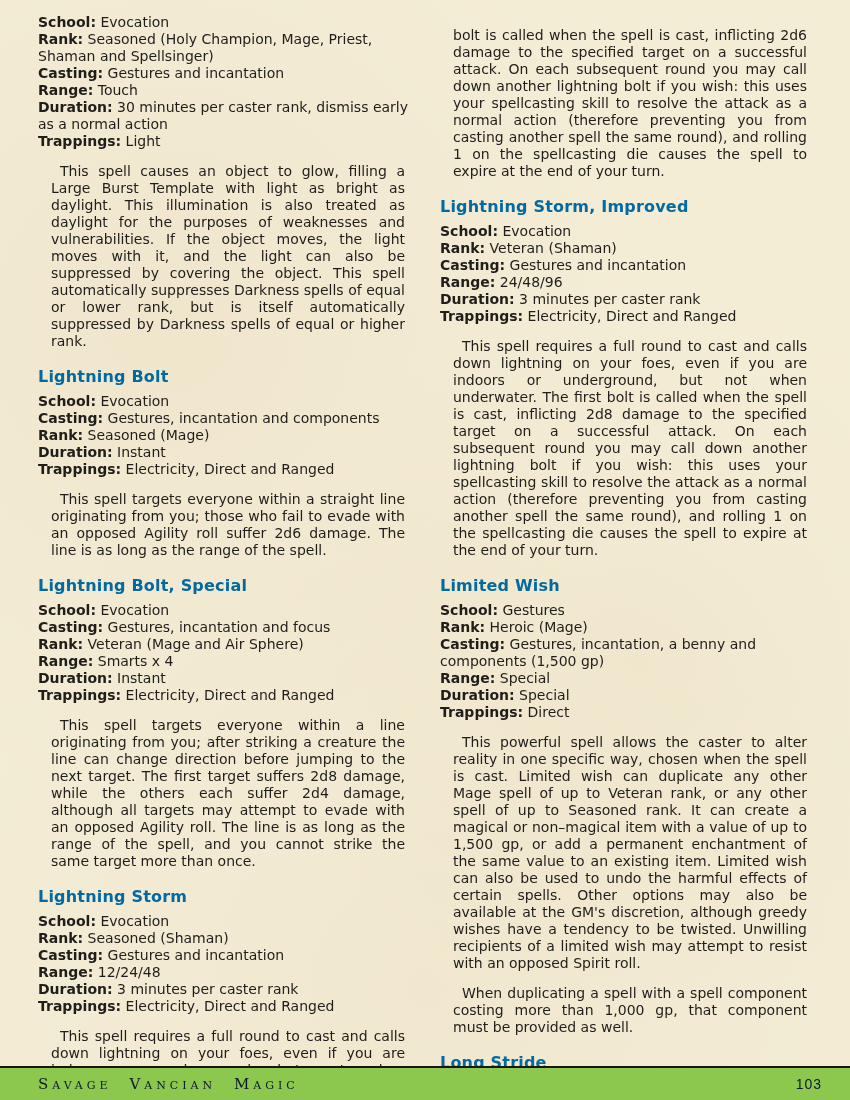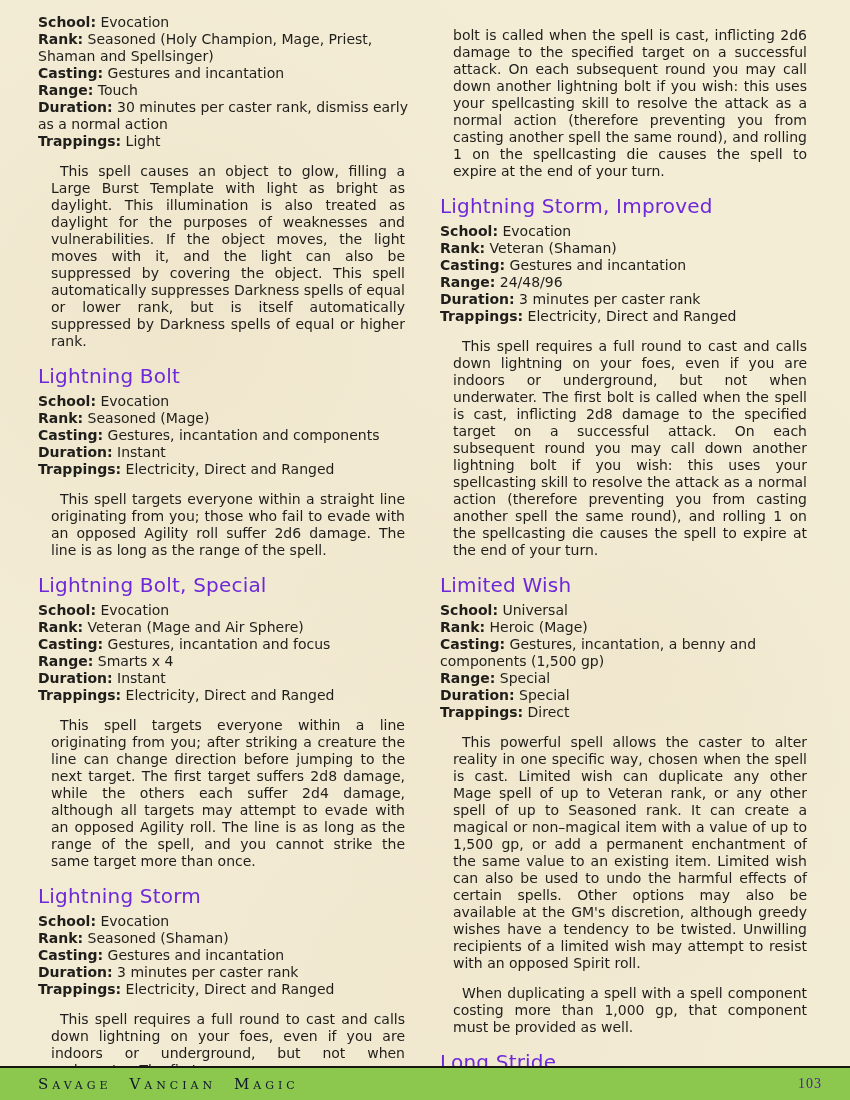--- a/index.html
+++ b/index.html
@@ -44,26 +44,26 @@
   p.body-para {
     margin: 13px;
     font-size: 14px;
     line-height: 17px;
     text-align: justify;
   }
   p.body-para.indent {
     text-indent: 9px;
   }
   h2.spell-heading {
-    font-size: 20px;
+    font-size: 16px;
     line-height: 23px;
-    font-weight: normal;
+    font-weight: bold;
     margin: 15px 0 5px 0;
     letter-spacing: 0.2px;
-    color: #6d28d9;
+    color: #0369a1;
   }
   .page-footer {
     position: absolute;
     left: 0;
     right: 0;
     bottom: 0;
     height: 34px;
     background: #8cc84e;
     border-top: 2px solid #17170f;
     display: flex;
@@ -74,74 +74,75 @@
   }
   .book-title {
     font-family: "DejaVu Serif", serif;
     font-variant: small-caps;
     font-size: 15px;
     letter-spacing: 4px;
     word-spacing: 9px;
     color: #0f172a;
   }
   .page-number {
-    font-family: Liberation Serif, serif;
+    font-family: Liberation Sans, sans-serif;
     font-size: 14px;
     letter-spacing: 1px;
-    color: #4c1d95;
+    color: #0f172a;
   }
 </style>
 </head>
 <body>
 
 <div class="page">
   <div class="columns">
     <div class="column" id="col-left">
         <div class="stat-line"><span class="stat-label">School:</span><span class="stat-value"> Evocation</span></div>
         <div class="stat-line"><span class="stat-label">Rank:</span><span class="stat-value"> Seasoned (Holy Champion, Mage, Priest, Shaman and Spellsinger)</span></div>
         <div class="stat-line"><span class="stat-label">Casting:</span><span class="stat-value"> Gestures and incantation</span></div>
         <div class="stat-line"><span class="stat-label">Range:</span><span class="stat-value"> Touch</span></div>
         <div class="stat-line"><span class="stat-label">Duration:</span><span class="stat-value"> 30 minutes per caster rank, dismiss early as a normal action</span></div>
         <div class="stat-line"><span class="stat-label">Trappings:</span><span class="stat-value"> Light</span></div>
         <p class="body-para indent">This spell causes an object to glow, filling a Large Burst Template with light as bright as daylight. This illumination is also treated as daylight for the purposes of weaknesses and vulnerabilities. If the object moves, the light moves with it, and the light can also be suppressed by covering the object. This spell automatically suppresses Darkness spells of equal or lower rank, but is itself automatically suppressed by Darkness spells of equal or higher rank.</p>
         <h2 class="spell-heading">Lightning Bolt</h2>
         <div class="stat-line"><span class="stat-label">School:</span><span class="stat-value"> Evocation</span></div>
+        <div class="stat-line"><span class="stat-label">Casting:</span><span class="stat-value"> Gestures, incantation and components</span></div>
         <div class="stat-line"><span class="stat-label">Rank:</span><span class="stat-value"> Seasoned (Mage)</span></div>
-        <div class="stat-line"><span class="stat-label">Casting:</span><span class="stat-value"> Gestures, incantation and components</span></div>
         <div class="stat-line"><span class="stat-label">Duration:</span><span class="stat-value"> Instant</span></div>
         <div class="stat-line"><span class="stat-label">Trappings:</span><span class="stat-value"> Electricity, Direct and Ranged</span></div>
         <p class="body-para indent">This spell targets everyone within a straight line originating from you; those who fail to evade with an opposed Agility roll suffer 2d6 damage. The line is as long as the range of the spell.</p>
         <h2 class="spell-heading">Lightning Bolt, Special</h2>
         <div class="stat-line"><span class="stat-label">School:</span><span class="stat-value"> Evocation</span></div>
+        <div class="stat-line"><span class="stat-label">Casting:</span><span class="stat-value"> Gestures, incantation and focus</span></div>
         <div class="stat-line"><span class="stat-label">Rank:</span><span class="stat-value"> Veteran (Mage and Air Sphere)</span></div>
-        <div class="stat-line"><span class="stat-label">Casting:</span><span class="stat-value"> Gestures, incantation and focus</span></div>
         <div class="stat-line"><span class="stat-label">Range:</span><span class="stat-value"> Smarts x 4</span></div>
         <div class="stat-line"><span class="stat-label">Duration:</span><span class="stat-value"> Instant</span></div>
         <div class="stat-line"><span class="stat-label">Trappings:</span><span class="stat-value"> Electricity, Direct and Ranged</span></div>
         <p class="body-para indent">This spell targets everyone within a line originating from you; after striking a creature the line can change direction before jumping to the next target. The first target suffers 2d8 damage, while the others each suffer 2d4 damage, although all targets may attempt to evade with an opposed Agility roll. The line is as long as the range of the spell, and you cannot strike the same target more than once.</p>
         <h2 class="spell-heading">Lightning Storm</h2>
         <div class="stat-line"><span class="stat-label">School:</span><span class="stat-value"> Evocation</span></div>
         <div class="stat-line"><span class="stat-label">Rank:</span><span class="stat-value"> Seasoned (Shaman)</span></div>
         <div class="stat-line"><span class="stat-label">Casting:</span><span class="stat-value"> Gestures and incantation</span></div>
+        <div class="stat-line"><span class="stat-label">Range:</span><span class="stat-value"> 12/24/48</span></div>
         <div class="stat-line"><span class="stat-label">Duration:</span><span class="stat-value"> 3 minutes per caster rank</span></div>
         <div class="stat-line"><span class="stat-label">Trappings:</span><span class="stat-value"> Electricity, Direct and Ranged</span></div>
         <p class="body-para indent">This spell requires a full round to cast and calls down lightning on your foes, even if you are indoors or underground, but not when underwater. The first</p>
       </div>
     <div class="column" id="col-right">
         <p class="body-para">bolt is called when the spell is cast, inflicting 2d6 damage to the specified target on a successful attack. On each subsequent round you may call down another lightning bolt if you wish: this uses your spellcasting skill to resolve the attack as a normal action (therefore preventing you from casting another spell the same round), and rolling 1 on the spellcasting die causes the spell to expire at the end of your turn.</p>
         <h2 class="spell-heading">Lightning Storm, Improved</h2>
         <div class="stat-line"><span class="stat-label">School:</span><span class="stat-value"> Evocation</span></div>
         <div class="stat-line"><span class="stat-label">Rank:</span><span class="stat-value"> Veteran (Shaman)</span></div>
         <div class="stat-line"><span class="stat-label">Casting:</span><span class="stat-value"> Gestures and incantation</span></div>
         <div class="stat-line"><span class="stat-label">Range:</span><span class="stat-value"> 24/48/96</span></div>
         <div class="stat-line"><span class="stat-label">Duration:</span><span class="stat-value"> 3 minutes per caster rank</span></div>
         <div class="stat-line"><span class="stat-label">Trappings:</span><span class="stat-value"> Electricity, Direct and Ranged</span></div>
         <p class="body-para indent">This spell requires a full round to cast and calls down lightning on your foes, even if you are indoors or underground, but not when underwater. The first bolt is called when the spell is cast, inflicting 2d8 damage to the specified target on a successful attack. On each subsequent round you may call down another lightning bolt if you wish: this uses your spellcasting skill to resolve the attack as a normal action (therefore preventing you from casting another spell the same round), and rolling 1 on the spellcasting die causes the spell to expire at the end of your turn.</p>
         <h2 class="spell-heading">Limited Wish</h2>
-        <div class="stat-line"><span class="stat-label">School:</span><span class="stat-value"> Universal</span></div>
+        <div class="stat-line"><span class="stat-label">School:</span><span class="stat-value"> Gestures</span></div>
         <div class="stat-line"><span class="stat-label">Rank:</span><span class="stat-value"> Heroic (Mage)</span></div>
         <div class="stat-line"><span class="stat-label">Casting:</span><span class="stat-value"> Gestures, incantation, a benny and components (1,500 gp)</span></div>
         <div class="stat-line"><span class="stat-label">Range:</span><span class="stat-value"> Special</span></div>
         <div class="stat-line"><span class="stat-label">Duration:</span><span class="stat-value"> Special</span></div>
         <div class="stat-line"><span class="stat-label">Trappings:</span><span class="stat-value"> Direct</span></div>
         <p class="body-para indent">This powerful spell allows the caster to alter reality in one specific way, chosen when the spell is cast. Limited wish can duplicate any other Mage spell of up to Veteran rank, or any other spell of up to Seasoned rank. It can create a magical or non–magical item with a value of up to 1,500 gp, or add a permanent enchantment of the same value to an existing item. Limited wish can also be used to undo the harmful effects of certain spells. Other options may also be available at the GM's discretion, although greedy wishes have a tendency to be twisted. Unwilling recipients of a limited wish may attempt to resist with an opposed Spirit roll.</p>
         <p class="body-para indent">When duplicating a spell with a spell component costing more than 1,000 gp, that component must be provided as well.</p>
         <h2 class="spell-heading">Long Stride</h2>
         <div class="stat-line"><span class="stat-label">Rank:</span><span class="stat-value"> Novice (Shaman, Warden and Wayfare</span></div>
       </div>

